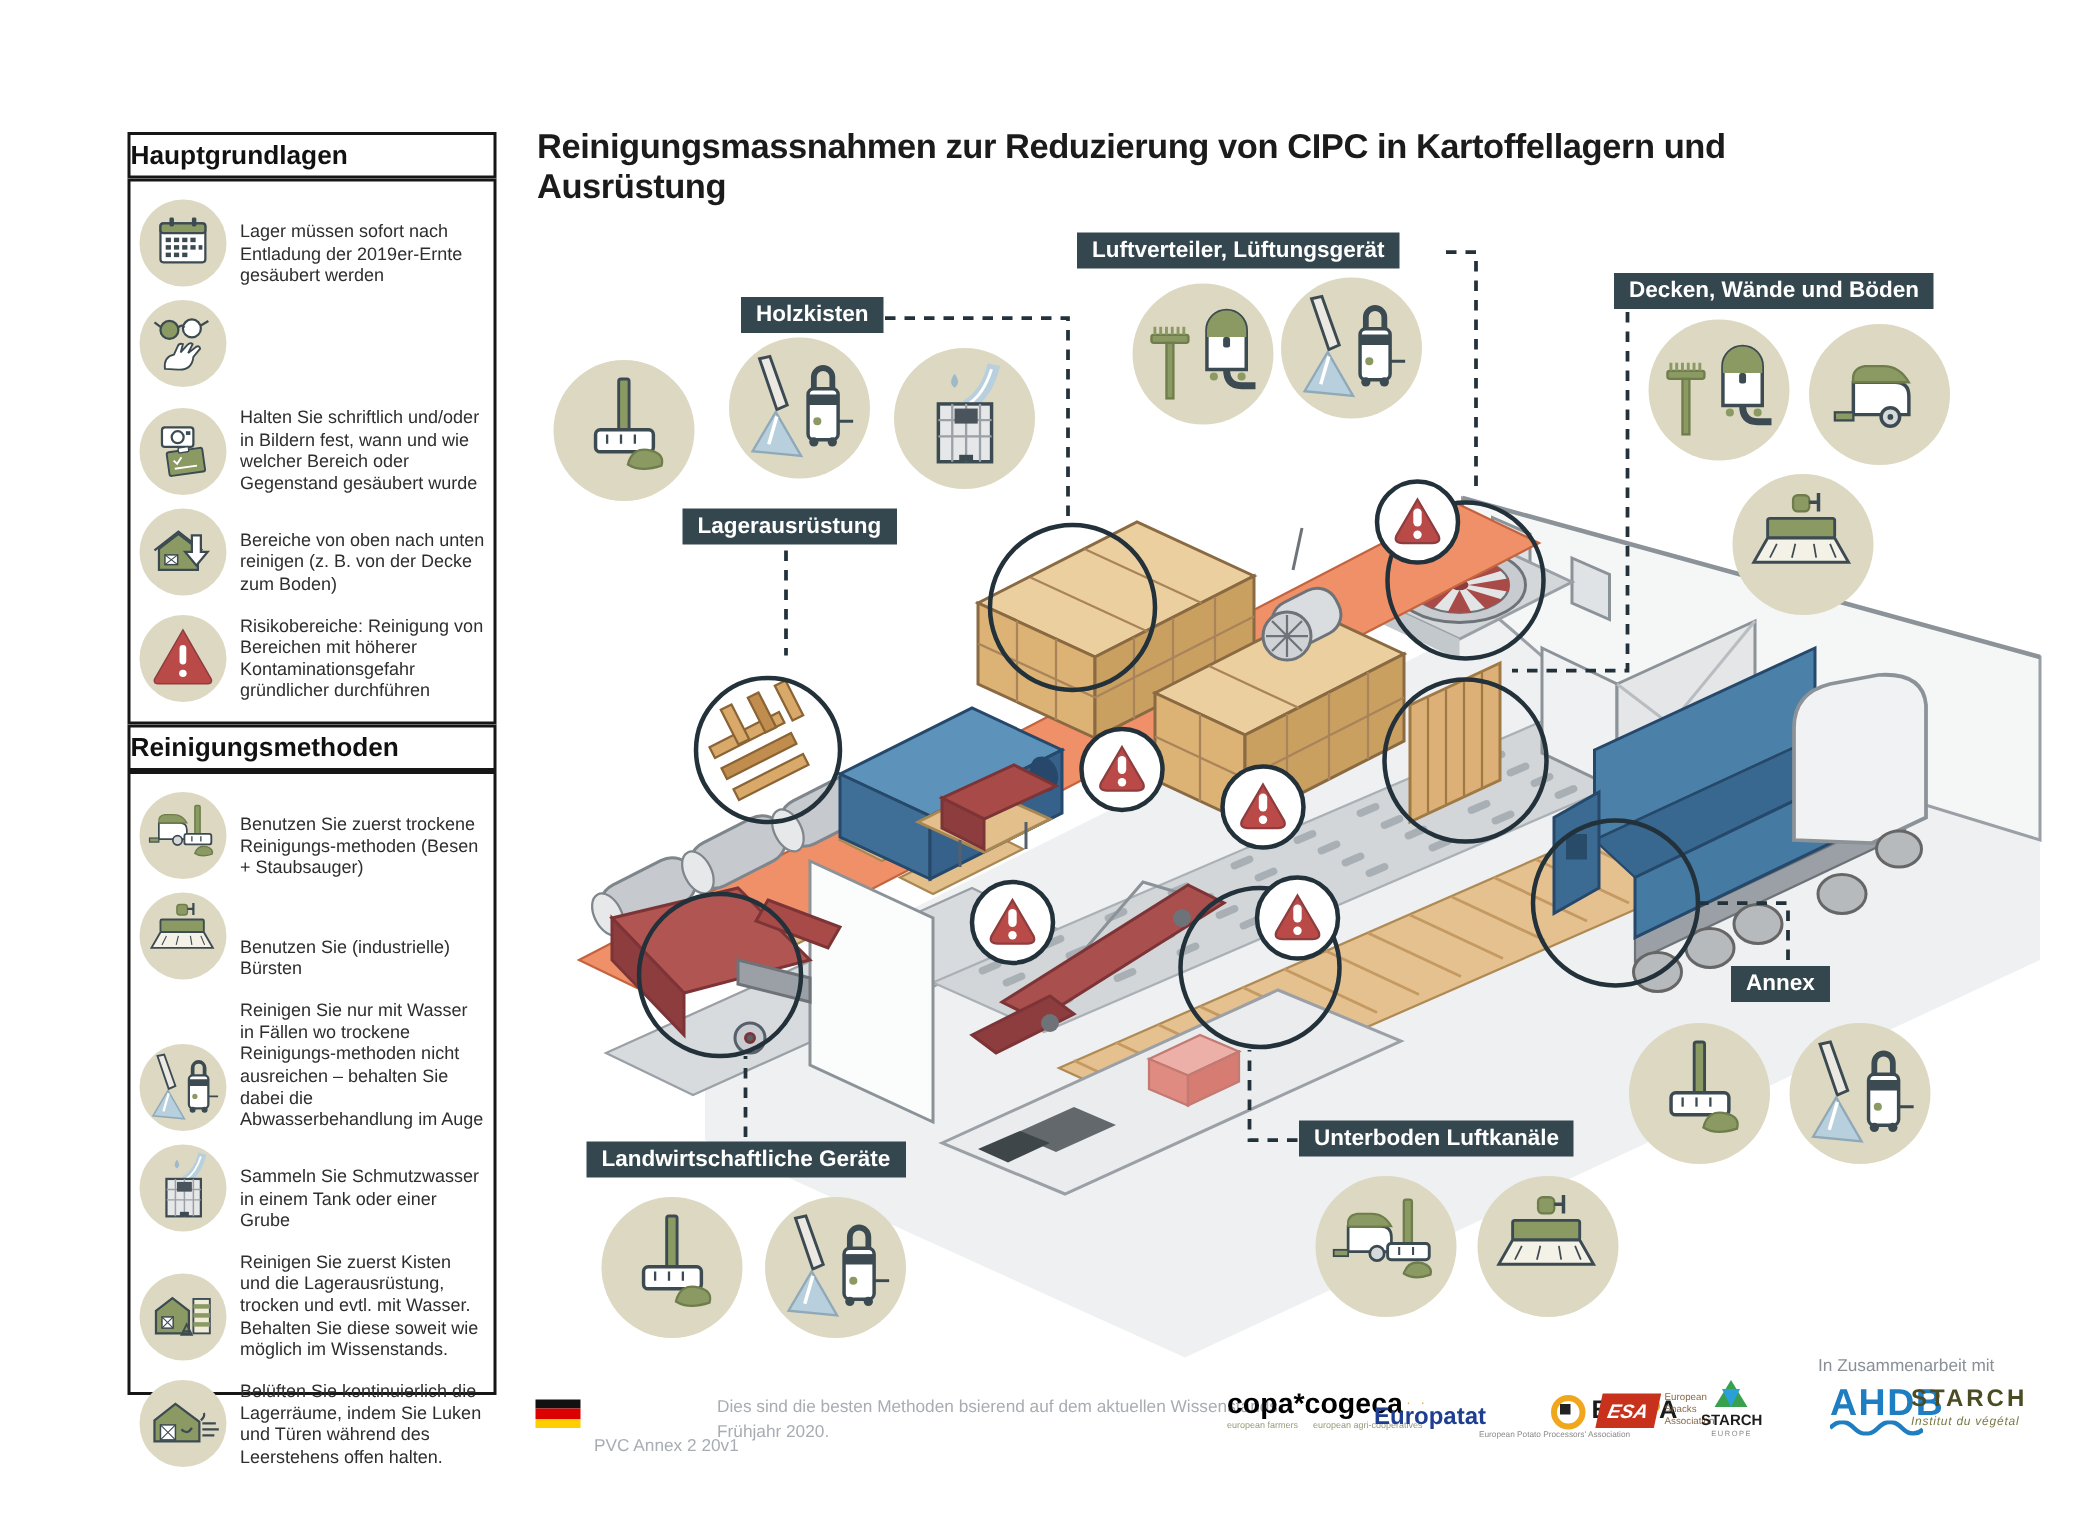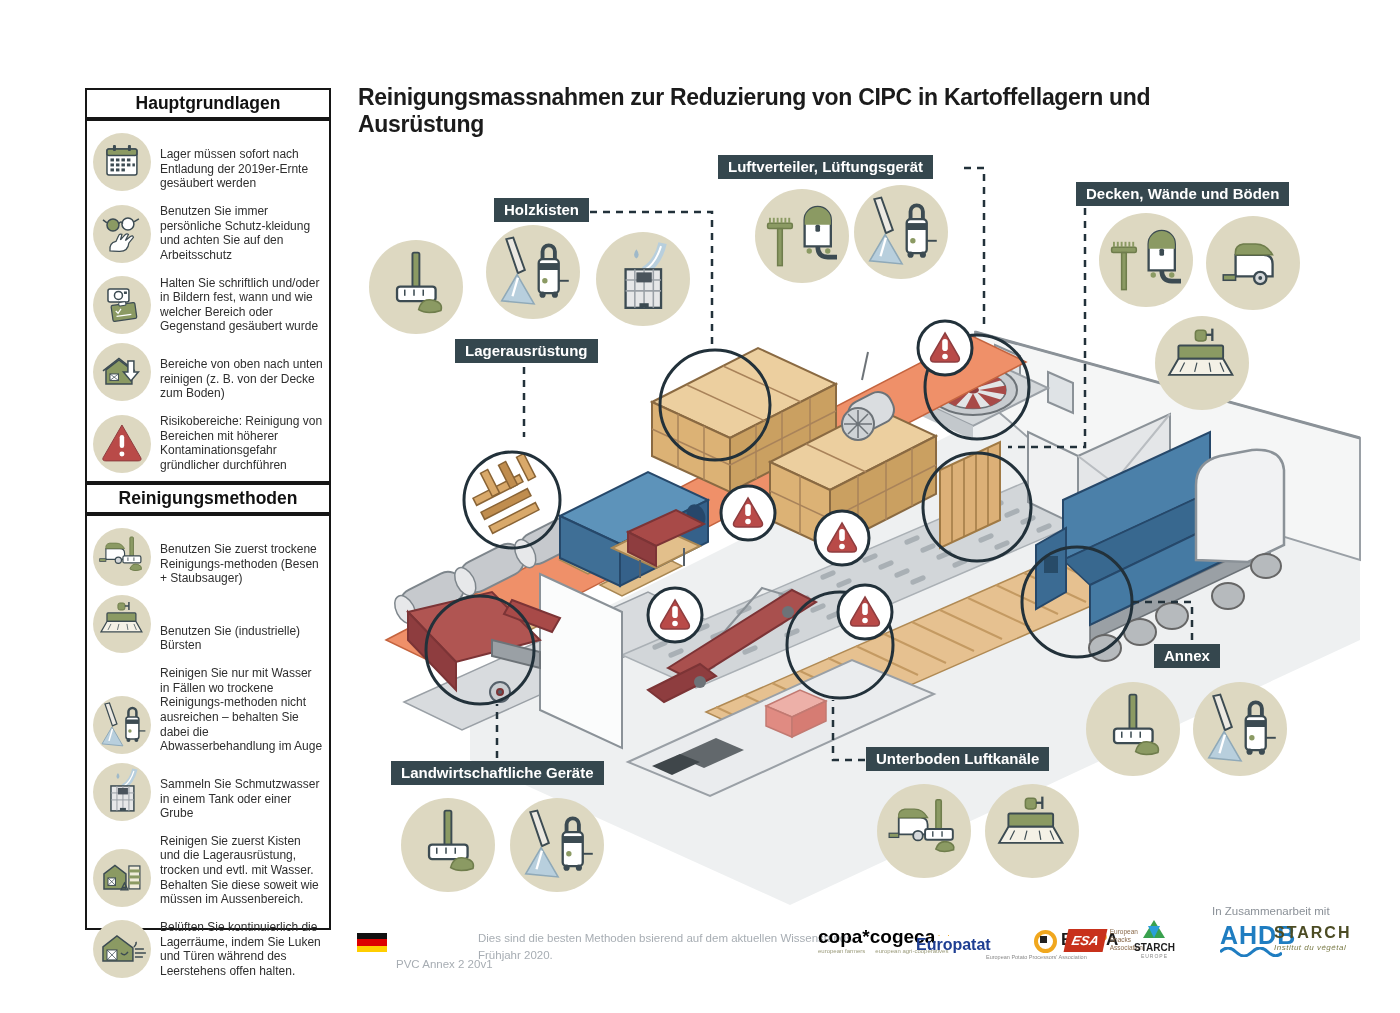--- a/index.html
+++ b/index.html
@@ -1,21 +1,21 @@
 <!DOCTYPE html>
 <html><head>
 <meta charset="utf-8">
 <style>
   html,body{margin:0;padding:0;background:#fff;}
   body{width:1400px;height:1013px;position:relative;overflow:hidden;
        font-family:"Liberation Sans","DejaVu Sans",sans-serif;color:#222;}
   .abs{position:absolute;}
   
   .sidebar{left:85px;top:88px;width:246px;position:absolute;}
-  .side-header{border:2px solid #161616;background:#fff;text-align:center;
+  .side-header{border:2px solid #161616;background:#fff;text-align:left;
       font-weight:bold;font-size:17.5px;padding:3px 0;color:#111;}
   .side-body{border:2px solid #161616;background:#fff;padding:8px 6px 6px 6px;}
   .side-item{display:flex;align-items:flex-end;gap:9px;margin:4px 0 9px 0;}
   .icirc{background:#ddd8c1;border-radius:50%;flex:0 0 auto;display:flex;
       align-items:center;justify-content:center;}
   .icirc svg{width:86%;height:86%;}
   .icirc.small{width:58px;height:58px;}
   .itext{font-size:12px;line-height:1.22;color:#2e2e2e;padding-top:4px;}
   
   .title{left:358px;top:84px;width:916px;position:absolute;font-size:23px;
@@ -490,21 +490,20 @@
           </svg>
         </div>
       <div class="itext">Lager müssen sofort nach Entladung der 2019er-Ernte gesäubert werden</div>
     </div>
     <div class="side-item">
       <div class="icirc small">
           <svg viewBox="0 0 100 100">
             <use href="#sym-ppe"></use>
           </svg>
         </div>
-      <div class="itext">Benutzen Sie immer persönliche Schutz-kleidung und achten Sie auf den Arbeitsschutz</div>
     </div>
     <div class="side-item">
       <div class="icirc small">
           <svg viewBox="0 0 100 100">
             <use href="#sym-camera"></use>
           </svg>
         </div>
       <div class="itext">Halten Sie schriftlich und/oder in Bildern fest, wann und wie welcher Bereich oder Gegenstand gesäubert wurde</div>
     </div>
     <div class="side-item">
@@ -557,21 +556,21 @@
           </svg>
         </div>
       <div class="itext">Sammeln Sie Schmutzwasser in einem Tank oder einer Grube</div>
     </div>
     <div class="side-item">
       <div class="icirc small">
           <svg viewBox="0 0 100 100">
             <use href="#sym-cratehouse"></use>
           </svg>
         </div>
-      <div class="itext">Reinigen Sie zuerst Kisten und die Lagerausrüstung, trocken und evtl. mit Wasser. Behalten Sie diese soweit wie müssen im Aussenbereich.</div>
+      <div class="itext">Reinigen Sie zuerst Kisten und die Lagerausrüstung, trocken und evtl. mit Wasser. Behalten Sie diese soweit wie möglich im Wissenstands.</div>
     </div>
     <div class="side-item">
       <div class="icirc small">
           <svg viewBox="0 0 100 100">
             <use href="#sym-venthouse"></use>
           </svg>
         </div>
       <div class="itext">Belüften Sie kontinuierlich die Lagerräume, indem Sie Luken und Türen während des Leerstehens offen halten.</div>
     </div>
   </div>

